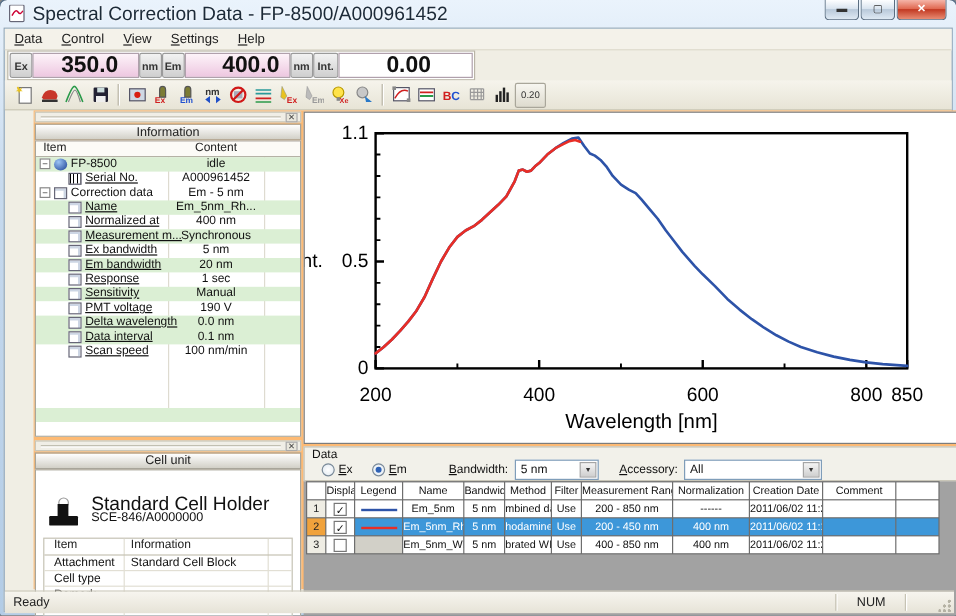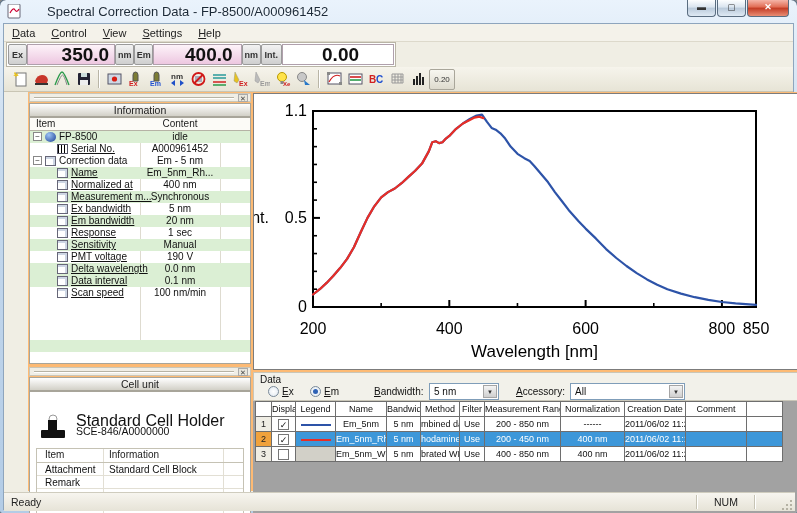--- a/index.html
+++ b/index.html
@@ -3,21 +3,21 @@
 <meta charset="utf-8">
 <style>
   html,body{margin:0;padding:0;background:#888;}
   *{box-sizing:border-box;font-family:"Liberation Sans",sans-serif;}
   #window{position:relative;width:797px;height:513px;overflow:hidden;
     background:linear-gradient(#eaf3fc,#c7daee 30%,#b3cce6);
     border-radius:6px 6px 2px 2px;outline:1px solid #55708c;}
   
   .titlebar{position:absolute;left:0;top:0;width:797px;height:23px;}
   .title-icon{position:absolute;left:7px;top:4px;width:15px;height:15px;}
-  .title-text{position:absolute;left:27px;top:4px;font-size:13px;color:#1c2a38;text-shadow:0 0 3px #fff;margin-left:20px;}
+  .title-text{position:absolute;left:27px;top:4px;font-size:16px;color:#1c2a38;text-shadow:0 0 3px #fff;}
   .winbtns{position:absolute;right:8px;top:0;display:flex;}
   .winbtn{width:29px;height:17px;border:1px solid #5a6d80;border-top:none;border-radius:0 0 4px 4px;
     background:linear-gradient(#fdfeff,#d9e4ef 45%,#b9c9da 50%,#dfeaf4);color:#333;
     font-size:9px;line-height:15px;text-align:center;margin-left:1px;}
   .winbtn.close{width:42px;background:linear-gradient(#f5b5a8,#e06a52 45%,#c23a23 50%,#e98d74);color:#fff;font-weight:bold;}
   
   #client{position:absolute;left:3px;top:23px;width:791px;height:487px;background:#f0eee4;border:1px solid #8ea5bd;}
   
   .menubar{position:absolute;left:0;top:0;width:100%;height:18px;background:#f4f2ea;border-bottom:1px solid #ddd9cb;display:flex;align-items:center;}
   .menu-item{font-size:11px;color:#222;padding:0 8px;}
@@ -129,21 +129,21 @@
       <span class="menu-item"><u>D</u>ata</span>
       <span class="menu-item"><u>C</u>ontrol</span>
       <span class="menu-item"><u>V</u>iew</span>
       <span class="menu-item"><u>S</u>ettings</span>
       <span class="menu-item"><u>H</u>elp</span>
     </div>
 
     <div class="readoutbar">
       <div class="readout-panel">
         <div class="ro-label" style="width:20px">Ex</div>
-        <div class="ro-val" style="width:92px;padding-right:5px">350.0</div>
+        <div class="ro-val" style="width:92px;padding-right:16px">350.0</div>
         <div class="ro-label" style="width:20px">nm</div>
         <div class="ro-label" style="width:20px">Em</div>
         <div class="ro-val" style="width:92px;padding-right:8px">400.0</div>
         <div class="ro-label" style="width:20px">nm</div>
         <div class="ro-label" style="width:22px">Int.</div>
         <div class="ro-val white" style="width:116px;padding-right:34px">0.00</div>
       </div>
     </div>
 
     <div class="toolbar">
@@ -381,20 +381,24 @@
         <div class="cell-table">
           <div class="vline" style="left:66px;border-color:#e2dfd4"></div>
             <div class="vline" style="left:186px;border-color:#e2dfd4"></div>
           <div class="chead">
               <span class="c1">Item</span>
               <span class="c2">Information</span>
             </div>
           <div class="crow">
               <span class="c1">Attachment</span>
               <span class="c2">Standard Cell Block</span>
+            </div>
+          <div class="crow">
+              <span class="c1">Cell type</span>
+              <span class="c2"></span>
             </div>
           <div class="crow">
               <span class="c1">Remark</span>
               <span class="c2"></span>
             </div>
         </div>
       </div>
 
       <div class="chart-panel">
         <svg id="chart-svg" width="562" height="275">

